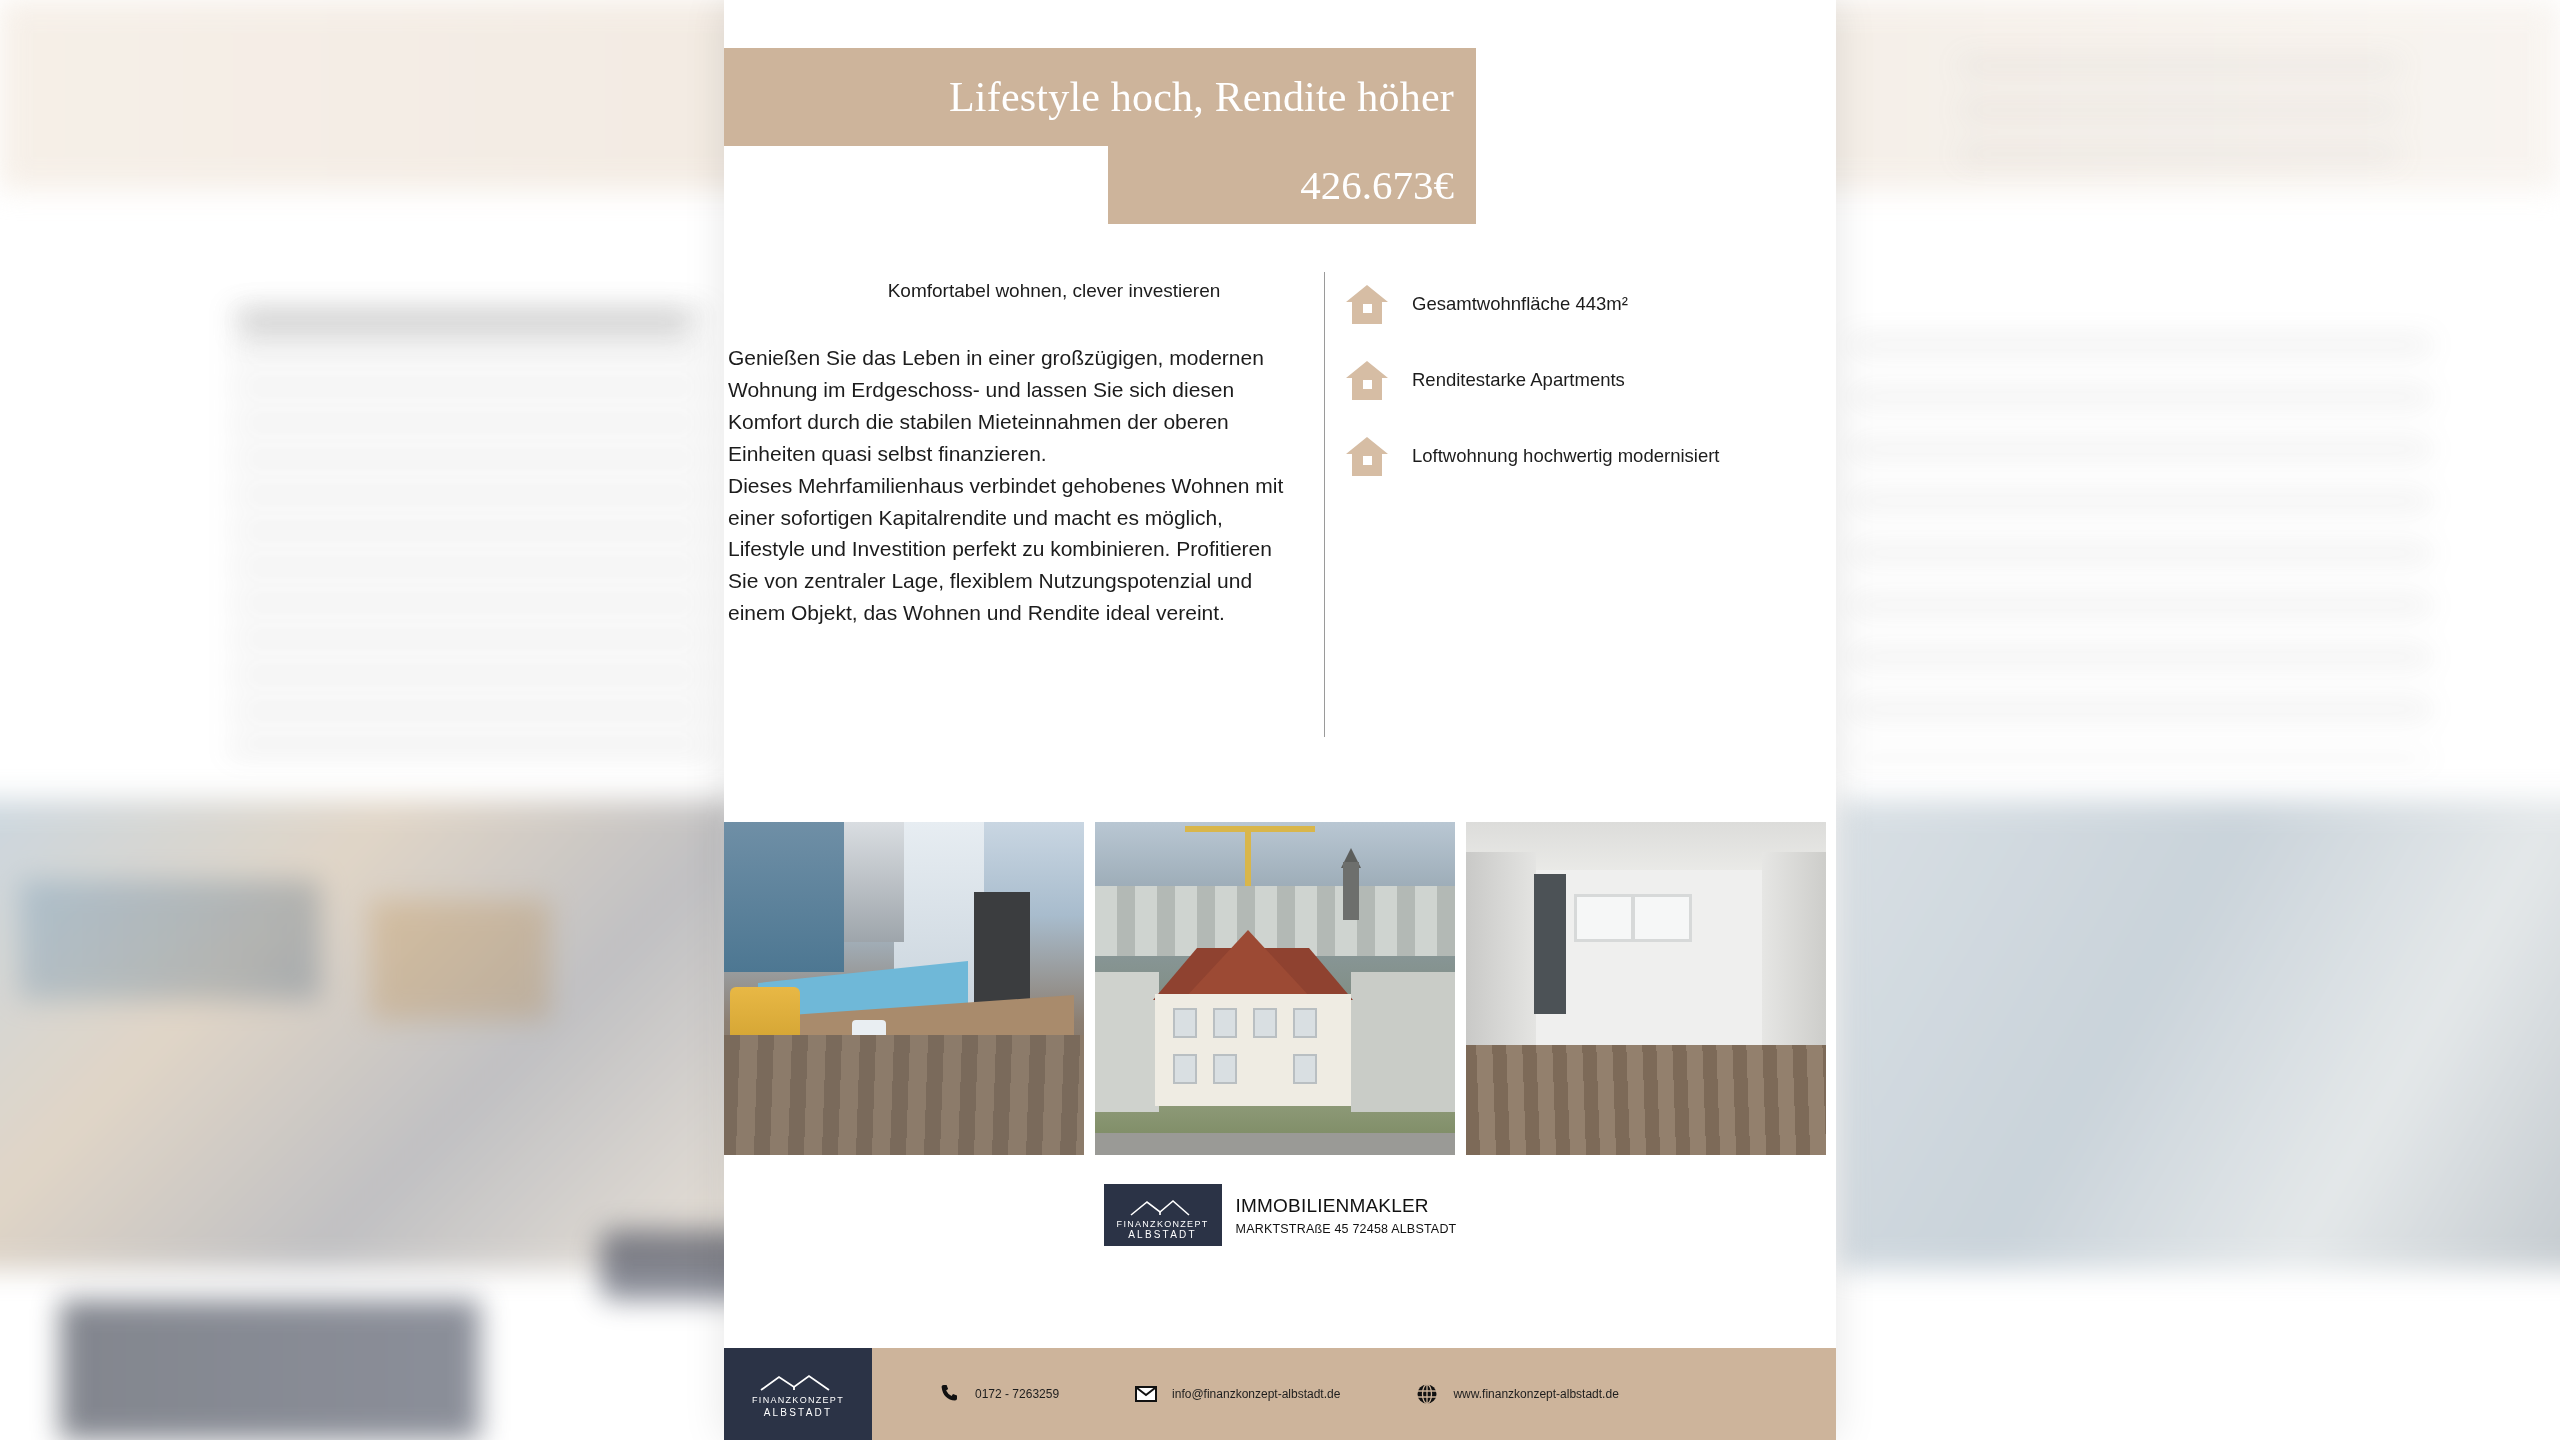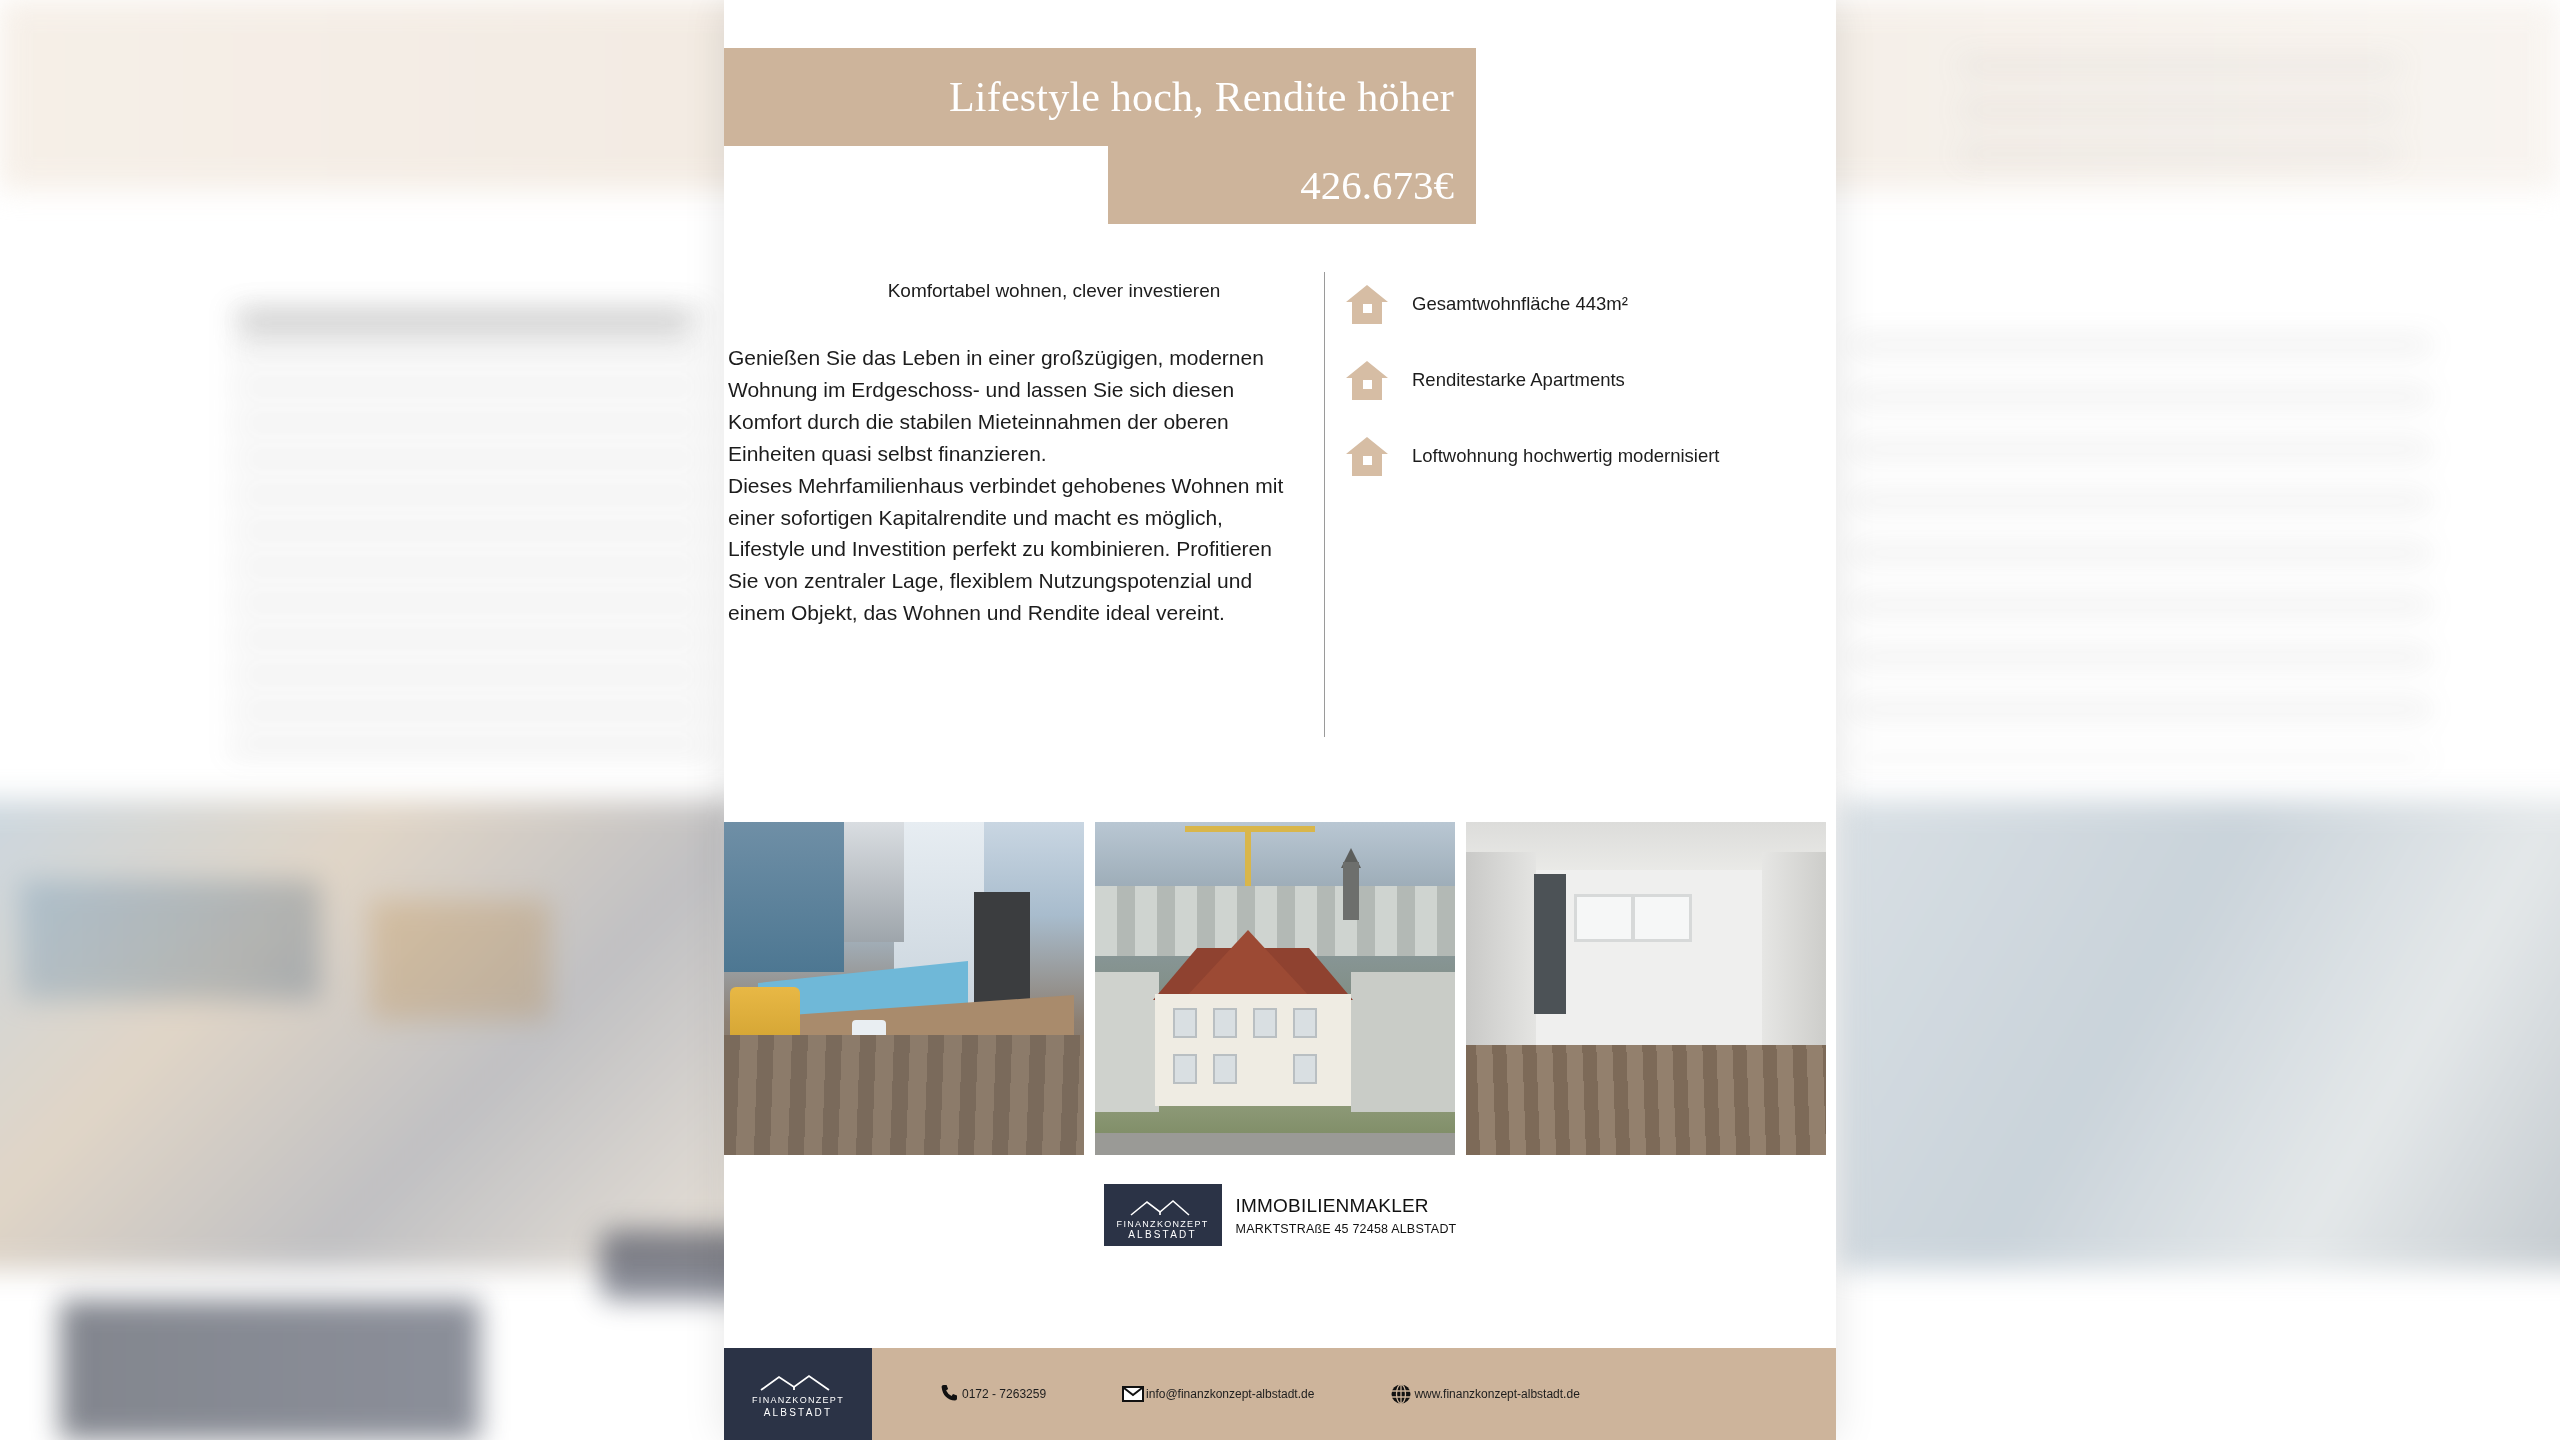--- a/index.html
+++ b/index.html
@@ -348,21 +348,21 @@
     height: 92px;
     background: #cdb49b;
     display: flex;
     align-items: center;
   }
   .footer .f-logo {
     width: 148px; height: 92px; background: #2b3346;
     color:#fff; display:flex; flex-direction:column; align-items:center; justify-content:center; gap:2px;
   }
   .footer .f-items { display: flex; align-items: center; gap: 74px; margin-left: 64px; }
-  .f-item { display: flex; align-items: center; }
+  .f-item { display: flex; align-items: center; gap: 13px; }
   .f-item .f-txt { font-size: 12px; color: #1d1d1d; }
   .f-ico { width: 26px; height: 26px; display: flex; align-items: center; justify-content: center; }
 </style>
 </head>
 <body>
 
 <div class="bg-page">
   <div class="bg-blur bg-band-top"></div>
   <div class="bg-blur bg-left-title"></div>
   <div class="bg-blur bg-left-text"></div>

